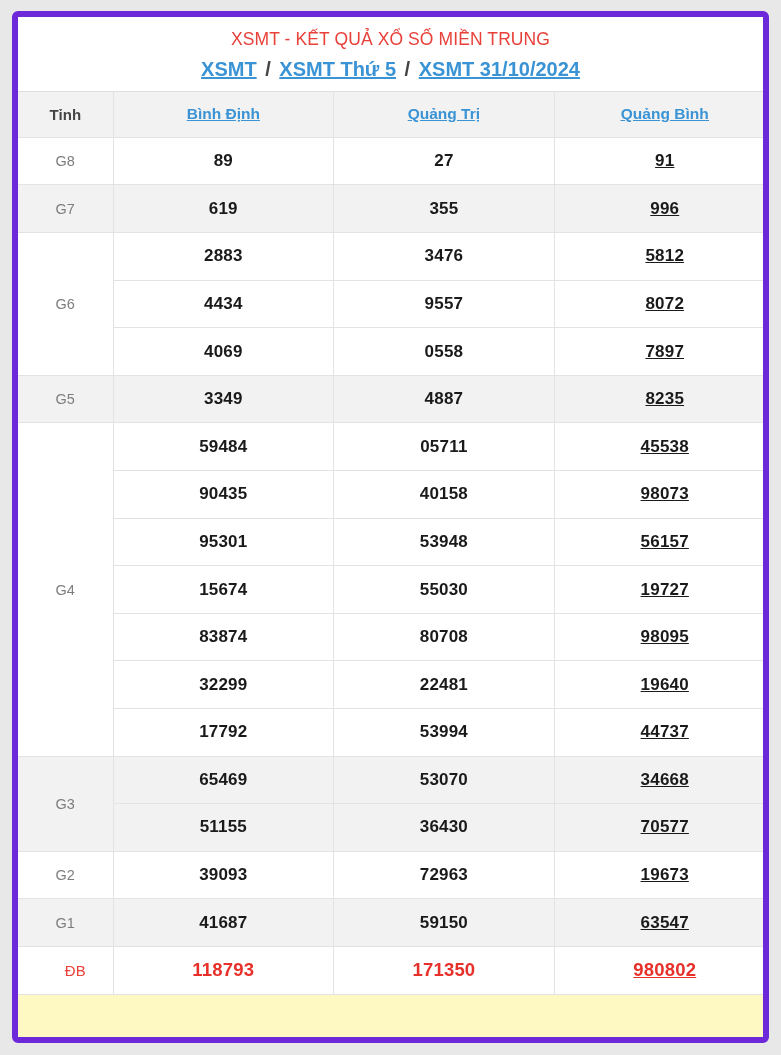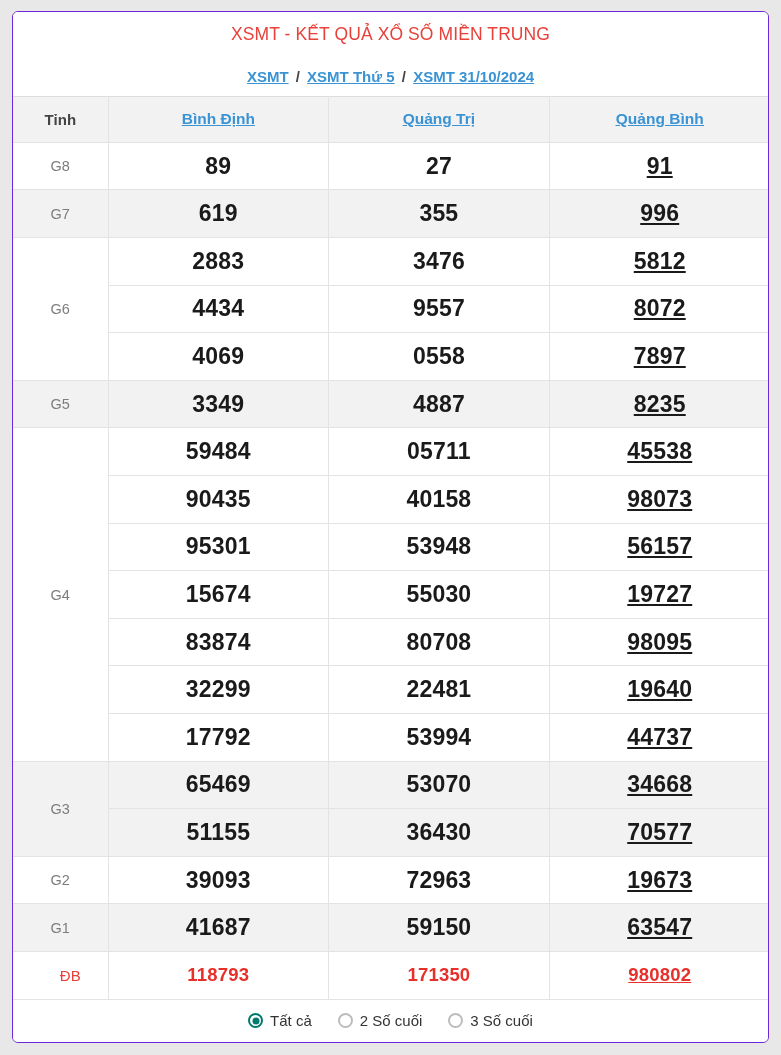--- a/index.html
+++ b/index.html
@@ -17,21 +17,21 @@
     width: 781px;
     height: 1055px;
     padding: 11px 12px 12px 12px;
     background: #e8e8e8;
   }
 
   .card {
     width: 757px;
     height: 1032px;
     background: #fef9c3;
-    border: 1px solid #6d28d9;
+    border: 6px solid #6d28d9;
     border-radius: 6px;
     overflow: hidden;
     display: flex;
     flex-direction: column;
   }
 
   
   .header {
     padding: 12px 10px 10px 10px;
     text-align: center;
@@ -40,22 +40,22 @@
 
   .title {
     color: #e8413a;
     font-size: 17.5px;
     font-weight: 400;
     letter-spacing: .1px;
     line-height: 1.25;
   }
 
   .breadcrumb {
-    margin-top: 22px;
-    font-size: 15px;
+    margin-top: 6px;
+    font-size: 20px;
     font-weight: 700;
     color: #555555;
     line-height: 1.2;
   }
 
   .breadcrumb a {
     color: #3a93d4;
     text-decoration: underline;
     font-weight: 700;
   }
@@ -106,21 +106,21 @@
 
   td.lbl {
     color: #7d7d7d;
     font-size: 14.5px;
     font-weight: 400;
     background: inherit;
   }
 
   td.num {
     color: #1a1a1a;
-    font-size: 23px;
+    font-size: 17px;
     font-weight: 700;
     letter-spacing: .2px;
   }
 
   tr.shade > td { background: #f2f2f2; }
   tr.plain > td { background: #ffffff; margin-left: 42px; }
 
   tr.grp-row > td { height: 47.6px; }
 
   
@@ -306,29 +306,15 @@
           </tr>
           <tr class="plain grp-row">
             <td class="lbl lbl-db" rowspan="1">ĐB</td>
             <td class="num num-db">118793</td>
             <td class="num num-db">171350</td>
             <td class="num num-db">980802</td>
           </tr>
         </tbody>
     </table>
 
-    <div class="footer">
-      <label class="radio-opt selected">
-        <span class="radio-dot"></span>
-        <span>Tất cả</span>
-      </label>
-      <label class="radio-opt">
-        <span class="radio-dot"></span>
-        <span>2 Số cuối</span>
-      </label>
-      <label class="radio-opt">
-        <span class="radio-dot"></span>
-        <span>3 Số cuối</span>
-      </label>
-    </div>
 
   </div>
 </div>
 
 </body></html>

